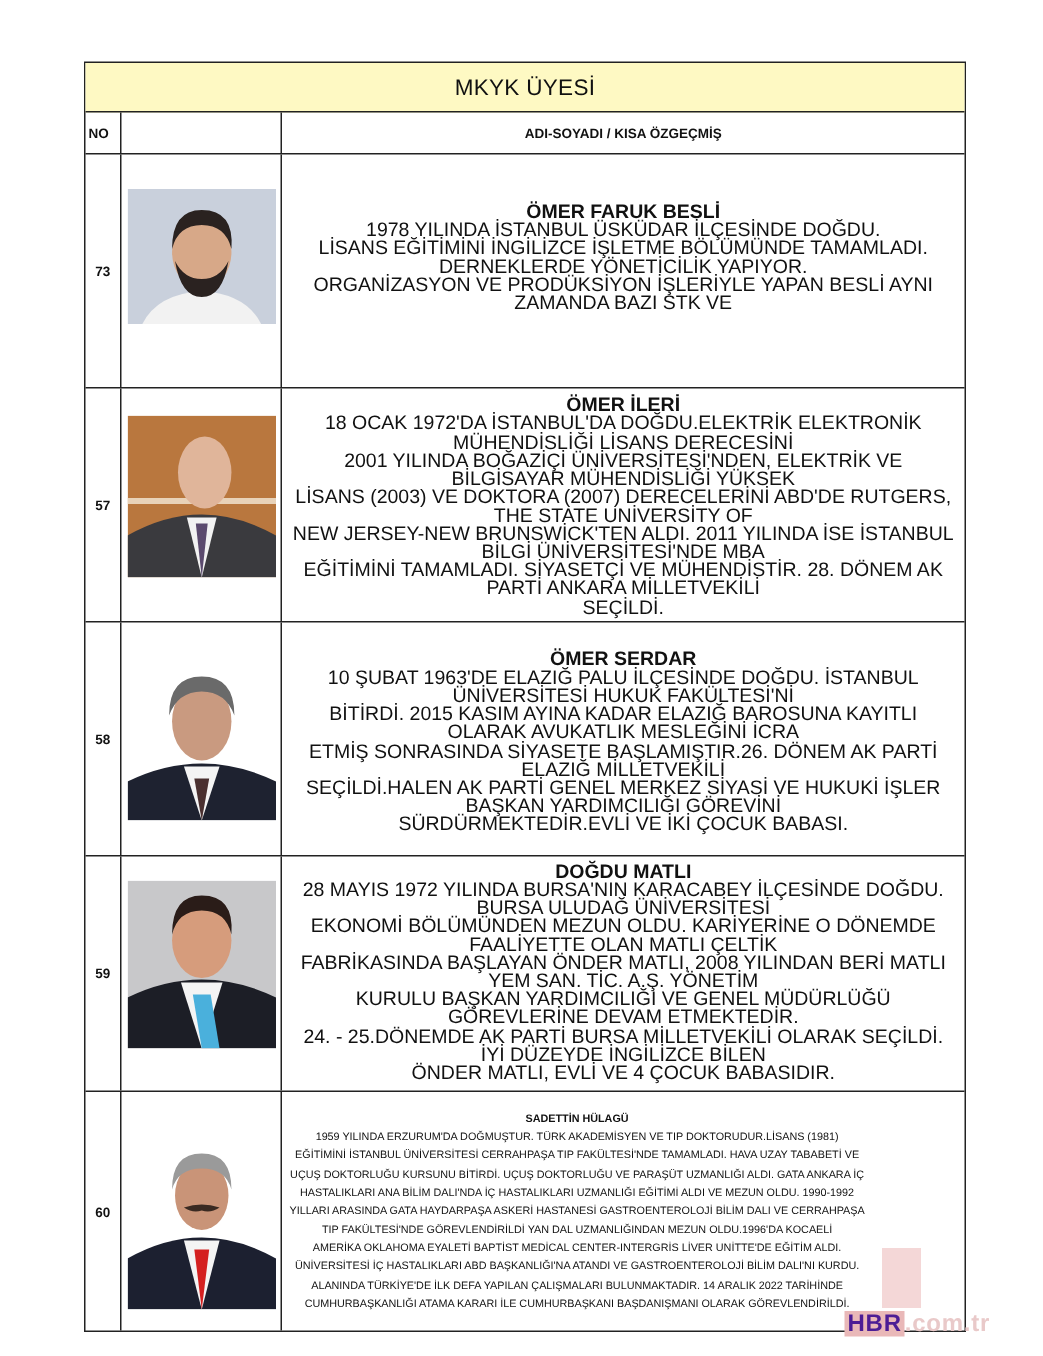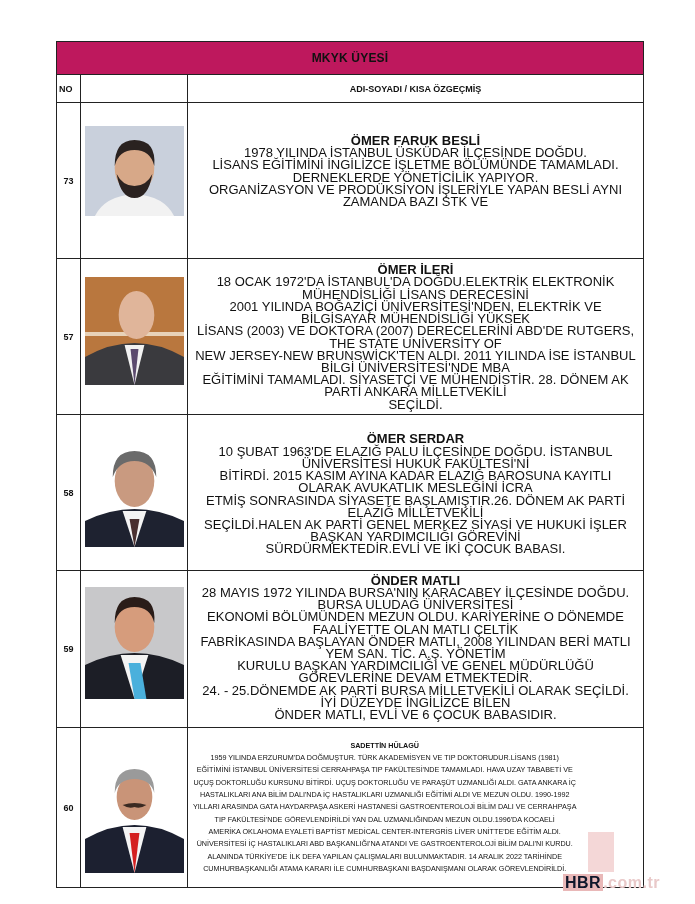--- a/index.html
+++ b/index.html
@@ -1,33 +1,33 @@
 <!DOCTYPE html>
 <html><head>
 <meta charset="utf-8">
 <style>
   html, body { margin:0; padding:0; background:#ffffff; }
   body { width:695px; height:904px; position:relative; overflow:hidden; font-family:"Liberation Sans", sans-serif; color:#111; }
   .tbl { position:absolute; left:56px; top:41px; width:588px; border:1.5px solid #222; box-sizing:border-box; }
-  .title-row { height:32px; background:#be185d; border-bottom:1.5px solid #222; display:flex; align-items:center; justify-content:center; font-weight:bold; font-size:12px; letter-spacing:0.2px; }
+  .title-row { height:32px; background:#fef9c3; border-bottom:1.5px solid #222; display:flex; align-items:center; justify-content:center; font-weight:normal; font-size:15px; letter-spacing:0.2px; }
   .head-row { height:27px; display:flex; border-bottom:1.5px solid #222; font-weight:bold; font-size:9px; }
   .c-no { width:24px; border-right:1.5px solid #222; display:flex; align-items:center; justify-content:center; box-sizing:border-box; flex:none; }
   .c-photo { width:107px; border-right:1.5px solid #222; box-sizing:border-box; flex:none; display:flex; align-items:center; justify-content:center; }
   .c-text { flex:1; display:flex; align-items:center; padding:0 2px; box-sizing:border-box;text-align:center; }
   .head-row .c-no { justify-content:flex-start; padding-left:2px; }
   .head-row .c-text { justify-content:center; }
   .row { display:flex; border-bottom:1.5px solid #222; }
   .row:last-child { border-bottom:none; }
   .row .c-no { font-weight:bold; font-size:9px; }
   .bio { font-size:13px; line-height:12.2px; padding:2px 3px; }
   .bio .name { font-weight:bold; }
   .photo { width:99px; border:0; position:relative; overflow:hidden; }
   .photo svg { display:block; width:100%; height:100%; }
   .watermark { position:absolute; left:563px; top:874px; font-weight:bold; font-size:16px; color:#e9c9c9; letter-spacing:0.5px; }
-  .watermark .hbr { background:#e9b8b8; color:#0f172a; padding:0 2px; }
+  .watermark .hbr { background:#e9b8b8; color:#4c1d95; padding:0 2px; }
   .wm-logo { position:absolute; left:588px; top:832px; width:26px; height:40px; background:#f0c6c6; opacity:0.7; }
 </style>
 </head>
 <body>
 
 <div class="tbl">
   <div class="title-row">MKYK  ÜYESİ</div>
   <div class="head-row">
     <div class="c-no">NO</div>
     <div class="c-photo"></div>
@@ -120,27 +120,27 @@
           <path d="M0 112 L0 78 Q25 66 50 66 Q75 66 100 78 L100 112Z" fill="#1c1e26"></path>
           <path d="M36 68 L50 112 L64 68Z" fill="#f4f4f4"></path>
           <path d="M44 76 L50 112 L62 112 L56 76Z" fill="#4ab0dc"></path>
           <ellipse cx="50" cy="40" rx="20" ry="25" fill="#d69c7c"></ellipse>
           <path d="M30 36 Q30 10 50 10 Q72 10 70 36 Q66 20 50 20 Q34 20 30 36Z" fill="#2a1c18"></path>
         </svg>
       </div>
     </div>
     <div class="c-text">
       <div class="bio" style="margin-top:-2px">
-        <div class="name">ÖNDER MATLI</div>
+        <div class="name">DOĞDU MATLI</div>
         <div>28 MAYIS 1972 YILINDA BURSA'NIN KARACABEY İLÇESİNDE DOĞDU. BURSA ULUDAĞ ÜNİVERSİTESİ</div>
         <div>EKONOMİ BÖLÜMÜNDEN MEZUN OLDU. KARİYERİNE O DÖNEMDE FAALİYETTE OLAN MATLI ÇELTİK</div>
         <div>FABRİKASINDA BAŞLAYAN ÖNDER MATLI, 2008 YILINDAN BERİ MATLI YEM SAN. TİC. A.Ş. YÖNETİM</div>
         <div>KURULU BAŞKAN YARDIMCILIĞI VE GENEL MÜDÜRLÜĞÜ GÖREVLERİNE DEVAM ETMEKTEDİR.</div>
         <div>24. - 25.DÖNEMDE AK PARTİ BURSA MİLLETVEKİLİ OLARAK SEÇİLDİ. İYİ DÜZEYDE İNGİLİZCE BİLEN</div>
-        <div>ÖNDER MATLI, EVLİ VE 6 ÇOCUK BABASIDIR.</div>
+        <div>ÖNDER MATLI, EVLİ VE 4 ÇOCUK BABASIDIR.</div>
       </div>
     </div>
   </div>
 
   <div class="row" style="height:159px">
     <div class="c-no">60</div>
     <div class="c-photo">
       <div class="photo" style="height:110px;margin-top:20px">
         <svg viewBox="0 0 100 110" preserveAspectRatio="none">
           <rect width="100" height="110" fill="#ffffff"></rect>

